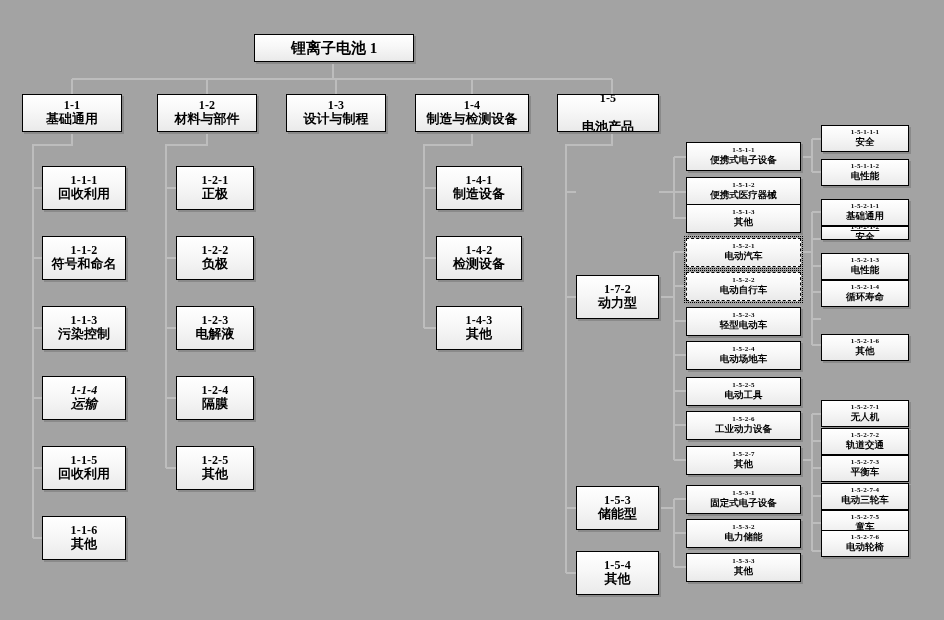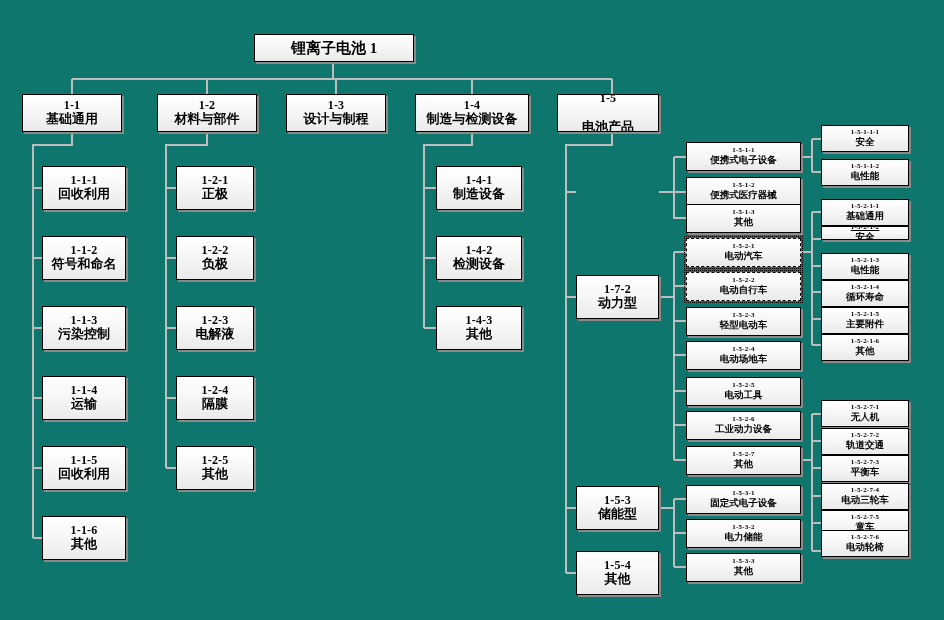--- a/index.html
+++ b/index.html
@@ -1,20 +1,20 @@
 <!DOCTYPE html>
 <html><head>
 <meta charset="utf-8">
 <title>Lithium-ion Battery Standard System Tree</title>
 <style>
   html,body{margin:0;padding:0;background:#000;}
   #stage{
     position:relative;
     width:944px;height:620px;
-    background:#0f766e;
+    background:#a3a3a3;
     overflow:hidden;
     font-family:"Liberation Serif","DejaVu Serif",serif;
   }
   #wires{position:absolute;left:0;top:0;width:944px;height:620px;pointer-events:none;}
   .node{
     position:absolute;
     box-sizing:border-box;
     background:linear-gradient(180deg,#ffffff 0%,#f7f7f7 45%,#eaeaea 100%);
     border:1px solid #000000;
     box-shadow:2px 2px 0 0 #8a8a8a;
@@ -171,21 +171,21 @@
     <span class="name">回收利用</span>
   </div>
   <div class="node lvl2" style="left:42px;top:236px;width:84px;height:44px;">
     <span class="code">1-1-2</span>
     <span class="name">符号和命名</span>
   </div>
   <div class="node lvl2" style="left:42px;top:306px;width:84px;height:44px;">
     <span class="code">1-1-3</span>
     <span class="name">污染控制</span>
   </div>
-  <div class="node lvl2" style="left:42px;top:376px;width:84px;height:44px;">
+  <div class="node lvl2" style="left:42px;top:376px;width:84px;height:44px;font-style:italic;">
     <span class="code">1-1-4</span>
     <span class="name">运输</span>
   </div>
   <div class="node lvl2" style="left:42px;top:446px;width:84px;height:44px;">
     <span class="code">1-1-5</span>
     <span class="name">回收利用</span>
   </div>
   <div class="node lvl2" style="left:42px;top:516px;width:84px;height:44px;">
     <span class="code">1-1-6</span>
     <span class="name">其他</span>
@@ -311,24 +311,20 @@
     <span class="name">安全</span>
   </div>
   <div class="node lvl4" style="left:821px;top:253px;width:88px;height:27px;">
     <span class="code">1-5-2-1-3</span>
     <span class="name">电性能</span>
   </div>
   <div class="node lvl4" style="left:821px;top:280px;width:88px;height:27px;">
     <span class="code">1-5-2-1-4</span>
     <span class="name">循环寿命</span>
   </div>
-  <div class="node lvl4" style="left:821px;top:307px;width:88px;height:27px;">
-    <span class="code">1-5-2-1-5</span>
-    <span class="name">主要附件</span>
-  </div>
   <div class="node lvl4" style="left:821px;top:334px;width:88px;height:27px;">
     <span class="code">1-5-2-1-6</span>
     <span class="name">其他</span>
   </div>
 
   <div class="node lvl4" style="left:821px;top:400px;width:88px;height:27px;">
     <span class="code">1-5-2-7-1</span>
     <span class="name">无人机</span>
   </div>
   <div class="node lvl4" style="left:821px;top:428px;width:88px;height:27px;">

